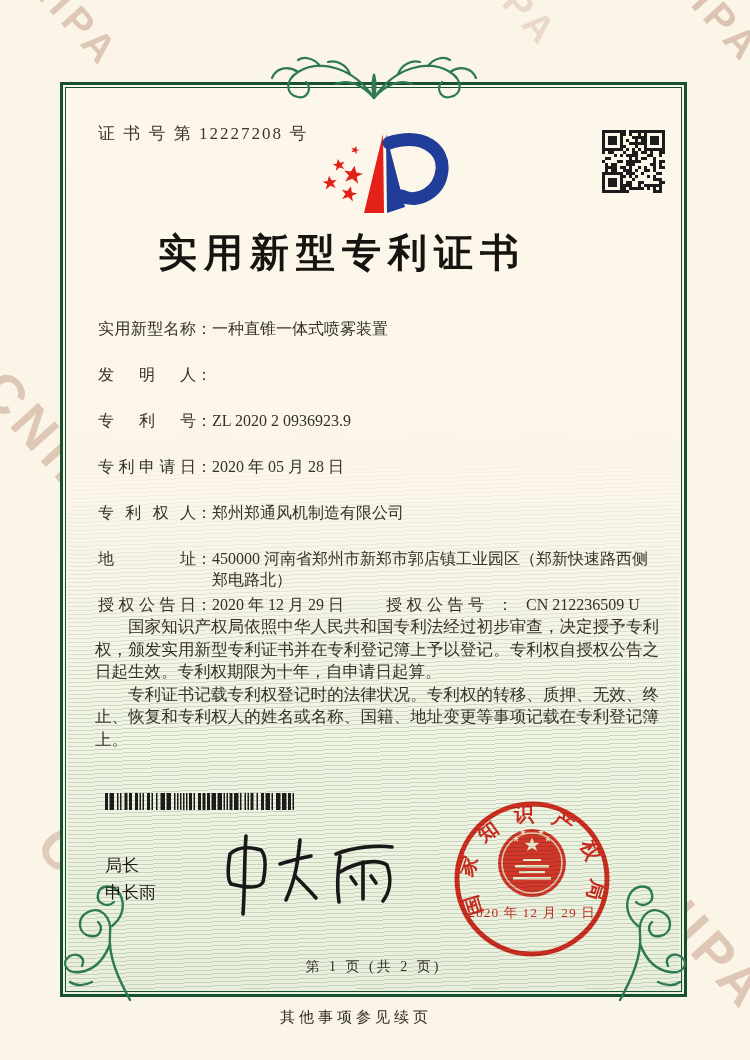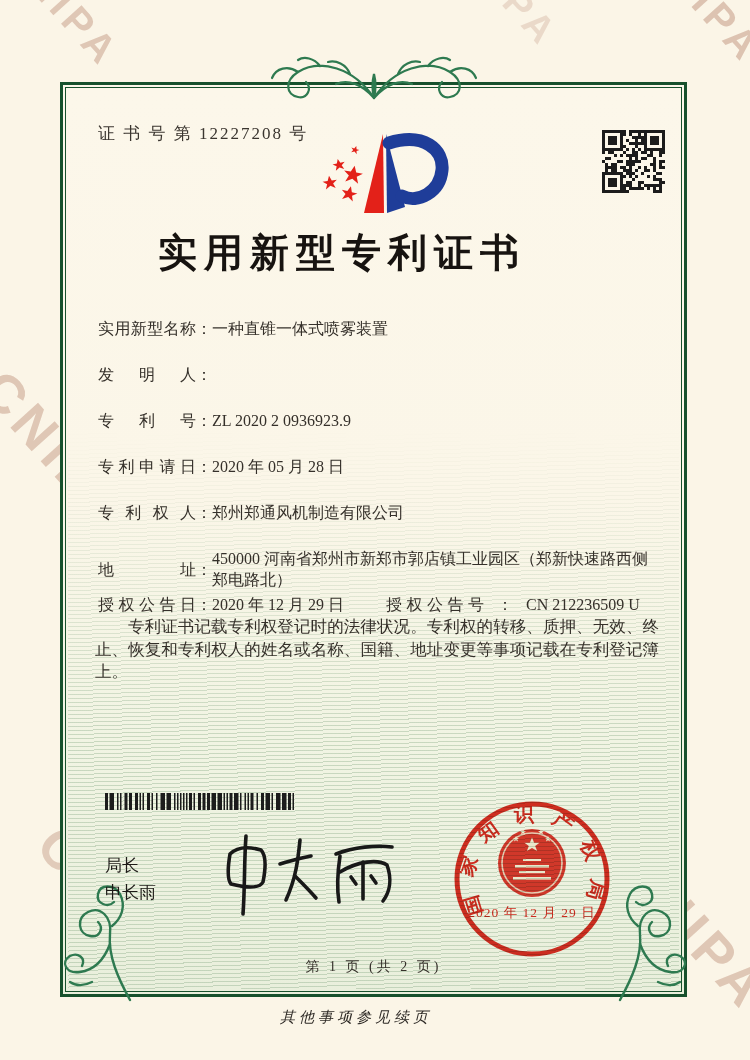--- a/index.html
+++ b/index.html
@@ -33,42 +33,42 @@
     pointer-events:none;user-select:none;
   }
   
   .certno{left:98px;top:122px;font-size:17px;letter-spacing:2px;color:#3a352f;}
   .title{
     left:60px;top:226px;width:564px;text-align:center;
     font-size:39px;font-weight:bold;letter-spacing:7px;color:#171310;
   }
   
   .fields{left:98px;top:318px;width:562px;font-size:16px;line-height:21px;color:#35302a;}
-  .row{display:flex;margin-bottom:25px;align-items:center;}
+  .row{display:flex;margin-bottom:25px;}
   .row.tight{margin-bottom:4px;}
   .lbl{flex:0 0 98px;text-align:justify;text-align-last:justify;}
   .colon{flex:0 0 16px;}
   .val{flex:1;}
   .grantrow{display:flex;}
   .grantrow .pair{display:flex;justify-content:center;}
   .grantrow .pair2{margin-left:42px;gap:13px;}
   
   .paras{left:95px;top:616px;width:564px;font-size:16.5px;line-height:22.5px;
     text-align:justify;color:#35302a;}
   .paras p{margin:0;text-indent:2em;}
   
   .barcode{left:105px;top:793px;}
   .officer{left:105px;top:852px;font-size:17px;line-height:27px;color:#1d1a17;
     font-family:"Liberation Sans","DejaVu Sans",sans-serif;}
   .sig{left:218px;top:830px;}
   .seal{left:452px;top:799px;width:160px;height:160px;mix-blend-mode:multiply;opacity:.95;}
   .pagefoot{left:60px;top:958px;width:627px;text-align:center;font-size:14px;
     letter-spacing:3px;color:#35302a;}
   .contnote{left:0;top:1008px;width:712px;text-align:center;font-size:15px;
-    letter-spacing:4px;color:#2e2a26;font-style:italic;}
+    letter-spacing:4px;color:#2e2a26;}
   .z1{z-index:1;} .z2{z-index:2;} .z3{z-index:3;} .z4{z-index:4;}
 </style>
 </head>
 <body>
 
 <div>
   <span class="abs wm" style="left:-14px;top:-18px;font-size:40px;opacity:.42">CNIPA</span>
   <span class="abs wm" style="left:430px;top:-34px;font-size:38px;opacity:.25">CNIPA</span>
   <span class="abs wm" style="left:628px;top:-22px;font-size:40px;opacity:.45">CNIPA</span>
   <span class="abs wm" style="left:520px;top:268px;font-size:54px;opacity:.40">CNIPA</span>
@@ -410,20 +410,21 @@
     </span>
     <span class="pair pair2">
       <span class="lbl">授权公告号</span>
       <span class="colon">：</span>
       <span>CN 212236509 U</span>
     </span>
   </div>
 </div>
 
 <div class="abs paras z3">
+  <p>国家知识产权局依照中华人民共和国专利法经过初步审查，决定授予专利权，颁发实用新型专利证书并在专利登记簿上予以登记。专利权自授权公告之日起生效。专利权期限为十年，自申请日起算。</p>
   <p>专利证书记载专利权登记时的法律状况。专利权的转移、质押、无效、终止、恢复和专利权人的姓名或名称、国籍、地址变更等事项记载在专利登记簿上。</p>
 </div>
 
 <svg id="barcode" class="abs barcode z3" width="194" height="17" viewBox="0 0 194 17">
     <rect x="0" y="0" width="3" height="17" fill="#1c1c1c"></rect>
     <rect x="4.5" y="0" width="4.5" height="17" fill="#1c1c1c"></rect>
     <rect x="12" y="0" width="1.5" height="17" fill="#1c1c1c"></rect>
     <rect x="15" y="0" width="1.5" height="17" fill="#1c1c1c"></rect>
     <rect x="19.5" y="0" width="3" height="17" fill="#1c1c1c"></rect>
     <rect x="24" y="0" width="3" height="17" fill="#1c1c1c"></rect>

